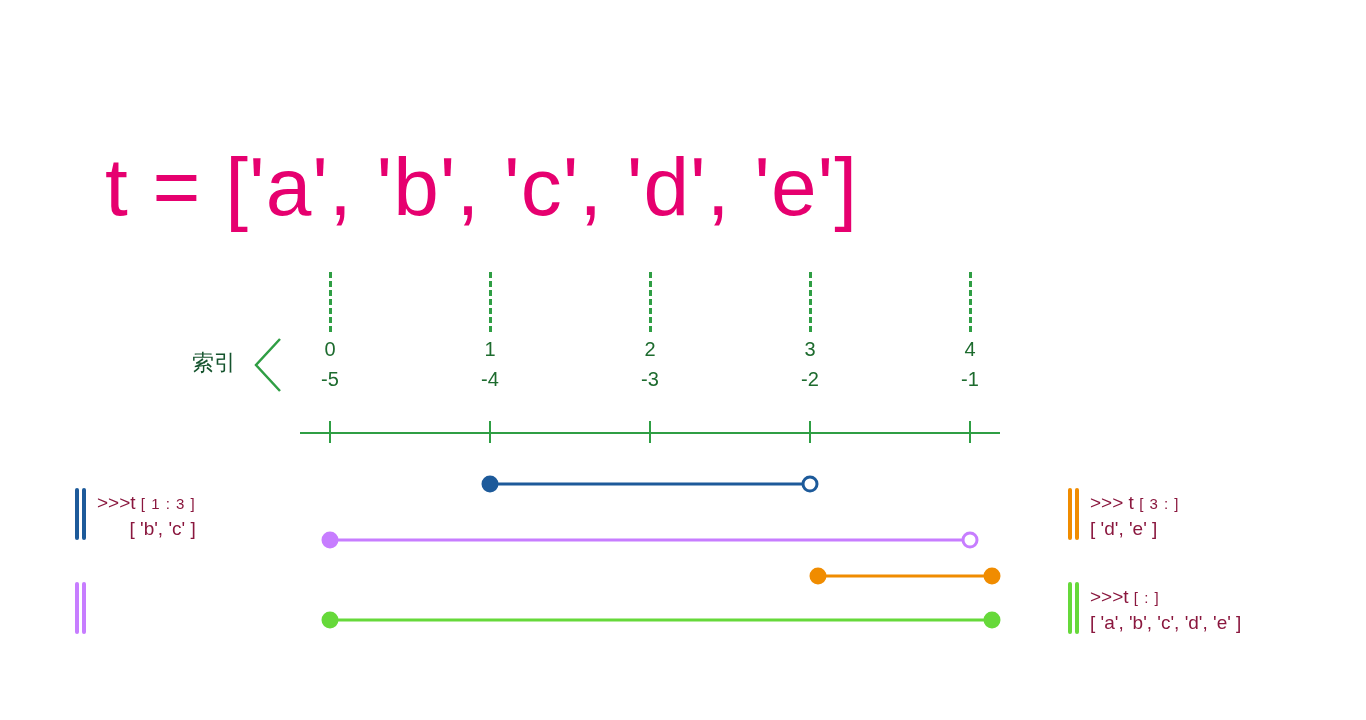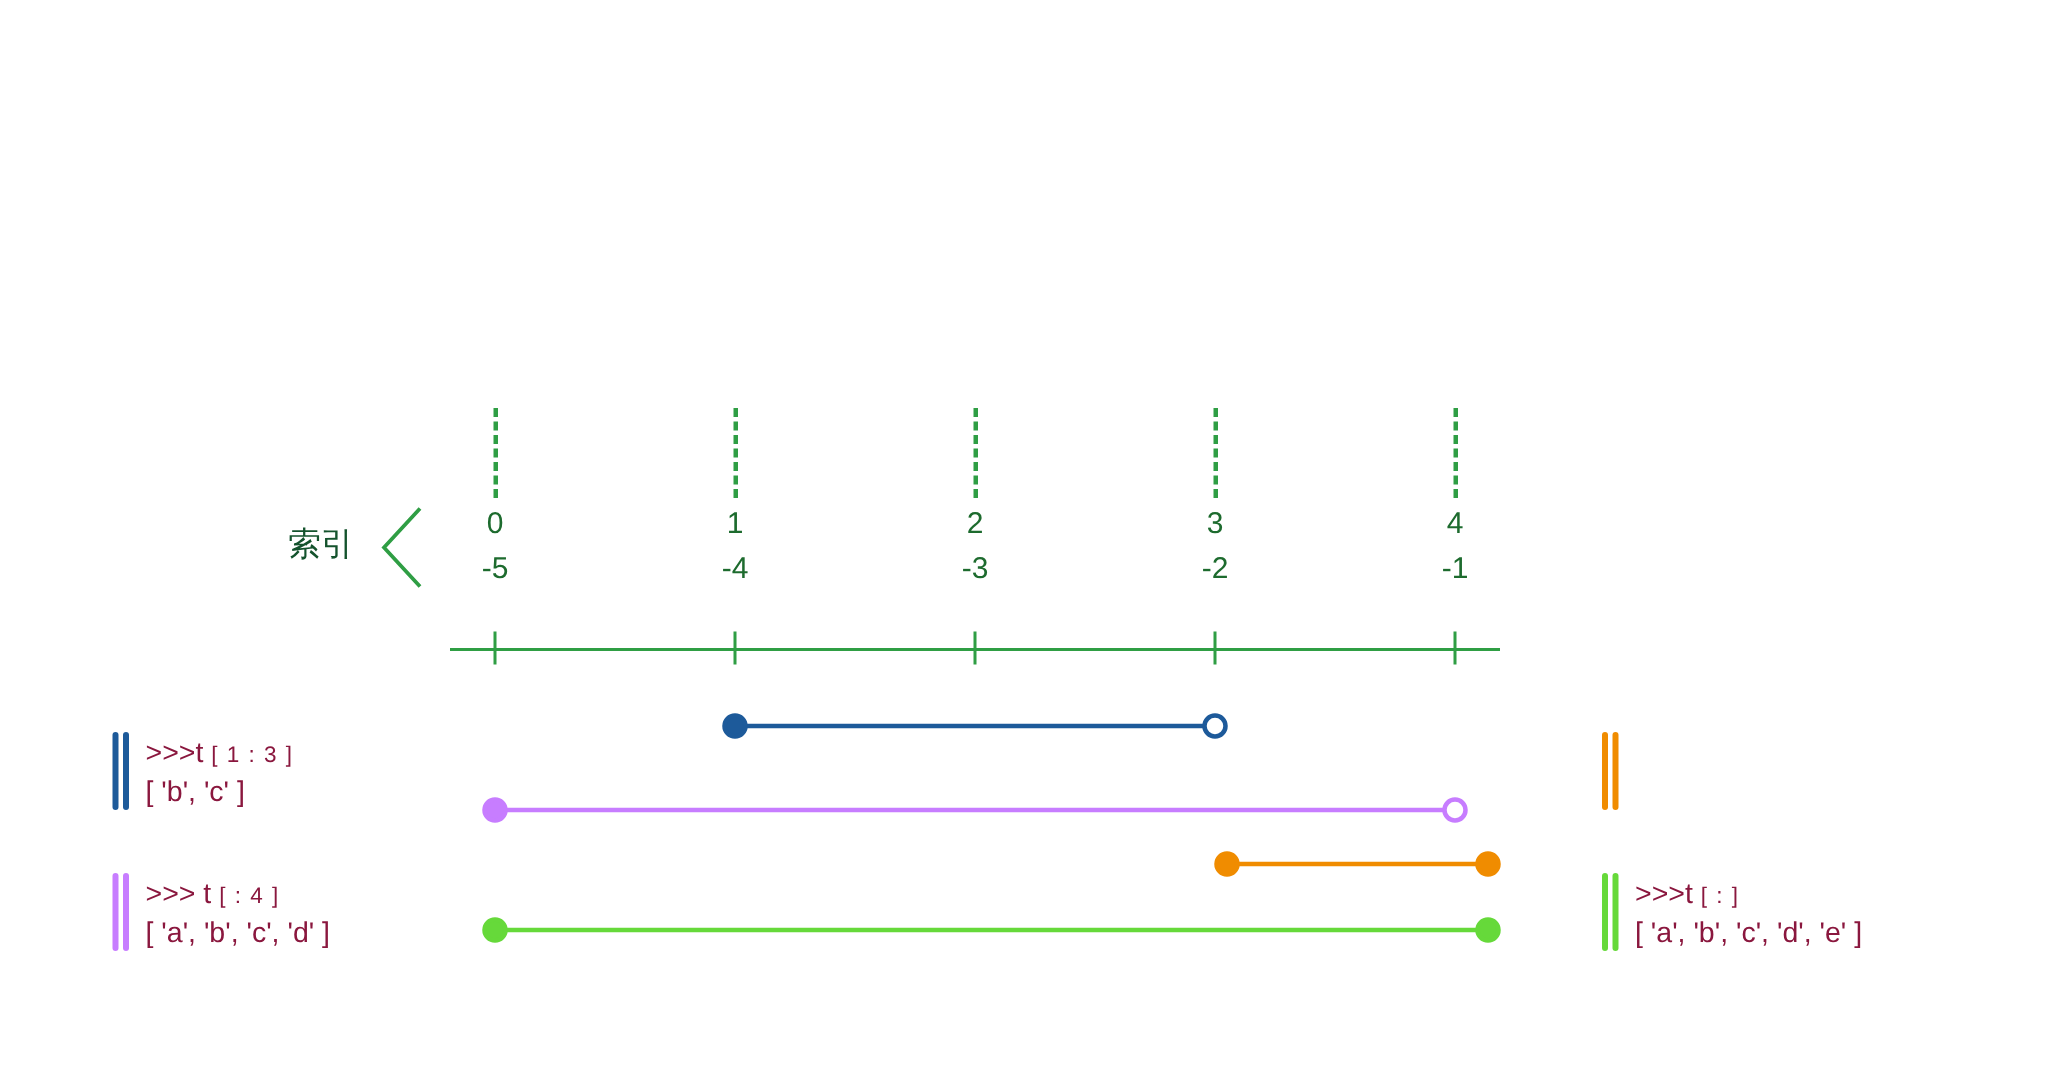--- a/index.html
+++ b/index.html
@@ -94,20 +94,21 @@
     position: absolute;
     width: 4px;
     border-radius: 2px;
   }
 </style>
 </head>
 <body>
 
 <div class="stage">
 
+  <div class="title">t = ['a', 'b', 'c', 'd', 'e']</div>
 
   <div id="cols-host">
       <div class="dash" style="left: 329px;"></div>
       <div class="idx-pos" style="left: 310px;">0</div>
       <div class="idx-neg" style="left: 310px;">-5</div>
       <div class="dash" style="left: 489px;"></div>
       <div class="idx-pos" style="left: 470px;">1</div>
       <div class="idx-neg" style="left: 470px;">-4</div>
       <div class="dash" style="left: 649px;"></div>
       <div class="idx-pos" style="left: 630px;">2</div>
@@ -144,34 +145,34 @@
       <line x1="818" y1="576" x2="992" y2="576" stroke="#f08c00" stroke-width="3"></line>
       <circle cx="818" cy="576" r="7" stroke="#f08c00" stroke-width="3" fill="#f08c00"></circle>
       <circle cx="992" cy="576" r="7" stroke="#f08c00" stroke-width="3" fill="#f08c00"></circle>
       <line x1="330" y1="620" x2="992" y2="620" stroke="#66d93a" stroke-width="3"></line>
       <circle cx="330" cy="620" r="7" stroke="#66d93a" stroke-width="3" fill="#66d93a"></circle>
       <circle cx="992" cy="620" r="7" stroke="#66d93a" stroke-width="3" fill="#66d93a"></circle>
     </svg>
 
   <div class="bar" style="left: 75px; top: 488px; height: 52px; background: rgb(29, 90, 154);"></div>
   <div class="bar" style="left: 82px; top: 488px; height: 52px; background: rgb(29, 90, 154);"></div>
-  <div class="code-block" style="left:97px; top:490px;">
+  <div class="code-block" style="left:97px; top:490px;text-align:right;">
     <span>&gt;&gt;&gt;</span><span>t</span> <span class="small">[ 1 : 3 ]</span><br>
     <span>[ 'b', 'c' ]</span>
   </div>
 
   <div class="bar" style="left: 75px; top: 582px; height: 52px; background: rgb(199, 125, 255);"></div>
   <div class="bar" style="left: 82px; top: 582px; height: 52px; background: rgb(199, 125, 255);"></div>
-  <div class="code-block" style="left:97px; top:584px;">
-    <span>&gt;&gt;&gt; t</span> <span class="small">[ : 4 ]</span><br>
-    <span>[ 'a', 'b', 'c', 'd' ]</span>
-  </div>
 
   <div class="bar" style="left: 1068px; top: 488px; height: 52px; background: rgb(240, 140, 0);"></div>
   <div class="bar" style="left: 1075px; top: 488px; height: 52px; background: rgb(240, 140, 0);"></div>
+  <div class="code-block" style="left:1090px; top:490px;">
+    <span>&gt;&gt;&gt; t</span> <span class="small">[ 3 : ]</span><br>
+    <span>[ 'd', 'e' ]</span>
+  </div>
 
   <div class="bar" style="left: 1068px; top: 582px; height: 52px; background: rgb(102, 217, 58);"></div>
   <div class="bar" style="left: 1075px; top: 582px; height: 52px; background: rgb(102, 217, 58);"></div>
   <div class="code-block" style="left:1090px; top:584px;">
     <span>&gt;&gt;&gt;</span><span>t</span> <span class="small">[ : ]</span><br>
     <span>[ 'a', 'b', 'c', 'd', 'e' ]</span>
   </div>
 
 </div>
 

